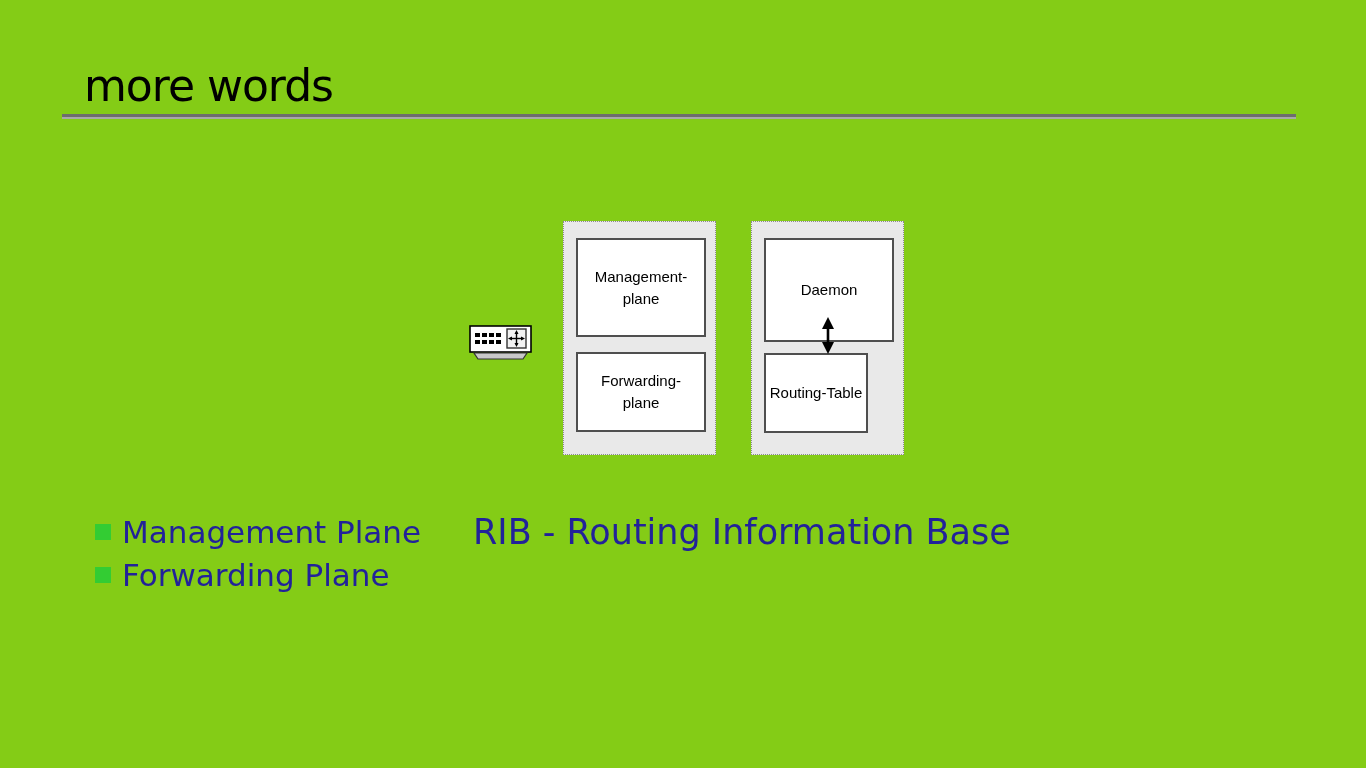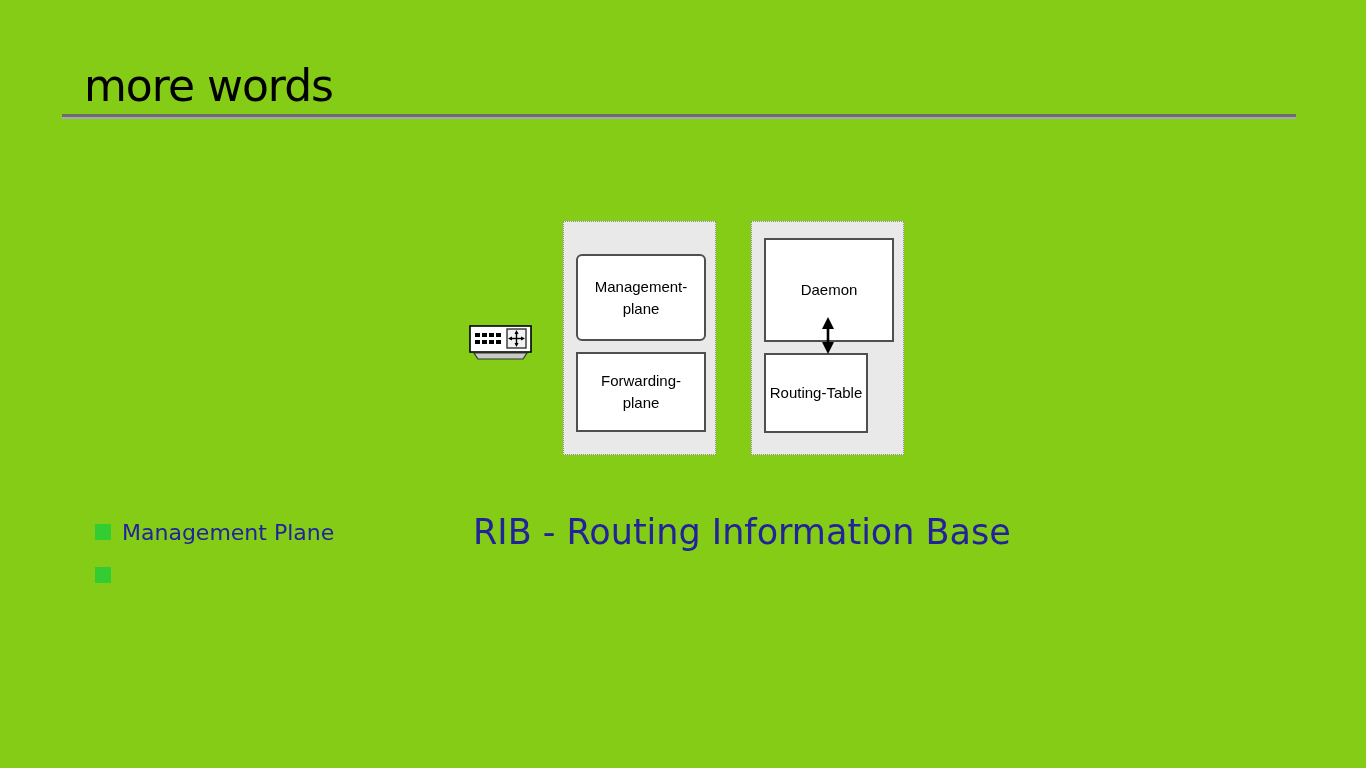--- a/index.html
+++ b/index.html
@@ -13,33 +13,33 @@
 
   .panel{position:absolute;top:221px;width:153px;height:234px;background:#e9e9e9;
          border:1px dotted #8c8c8c;box-sizing:border-box;}
   .panel-left{left:563px;}
   .panel-right{left:751px;}
 
   .node{position:absolute;background:#fff;border:2px solid #4f4f4f;box-sizing:border-box;
         display:flex;align-items:center;justify-content:center;text-align:center;
         font-family:"Liberation Sans",sans-serif;font-size:15px;color:#000;
         white-space:pre-line;line-height:1.45;}
-  .node-tl{left:12px;top:32px;width:130px;height:87px;border-radius:6px;}
+  .node-tl{left:12px;top:16px;width:130px;height:99px;}
   .node-bl{left:12px;top:130px;width:130px;height:80px;}
   .node-tr{left:12px;top:16px;width:130px;height:104px;}
   .node-br{left:12px;top:131px;width:104px;height:80px;}
 
   .updown-arrow{position:absolute;left:817px;top:317px;}
   .router{position:absolute;left:469px;top:325px;}
 
   .bullet-row{position:absolute;left:95px;height:36px;display:flex;align-items:center;}
   .bullet-row.r1{top:514px;}
   .bullet-row.r2{top:557px;}
   .bullet-sq{width:16px;height:16px;background:#33cc33;margin-right:11px;flex:none;}
-  .bullet-label{color:#22229a;font-size:22px;width:351px;white-space:nowrap;}
+  .bullet-label{color:#22229a;font-size:31px;width:351px;white-space:nowrap;}
   .definition{color:#22229a;font-size:35px;white-space:nowrap;}
 </style>
 </head>
 <body>
 
 <div class="slide">
 
   <div class="page-title">more words</div>
   <div class="title-underline"></div>
 
@@ -89,15 +89,16 @@
   </svg>
 
   <div class="bullet-row r1">
     <span class="bullet-sq"></span>
     <span class="bullet-label">Management Plane</span>
     <span class="definition">RIB - Routing Information Base</span>
   </div>
 
   <div class="bullet-row r2">
     <span class="bullet-sq"></span>
+    <span class="bullet-label">Forwarding Plane</span>
   </div>
 
 </div>
 
 </body></html>

